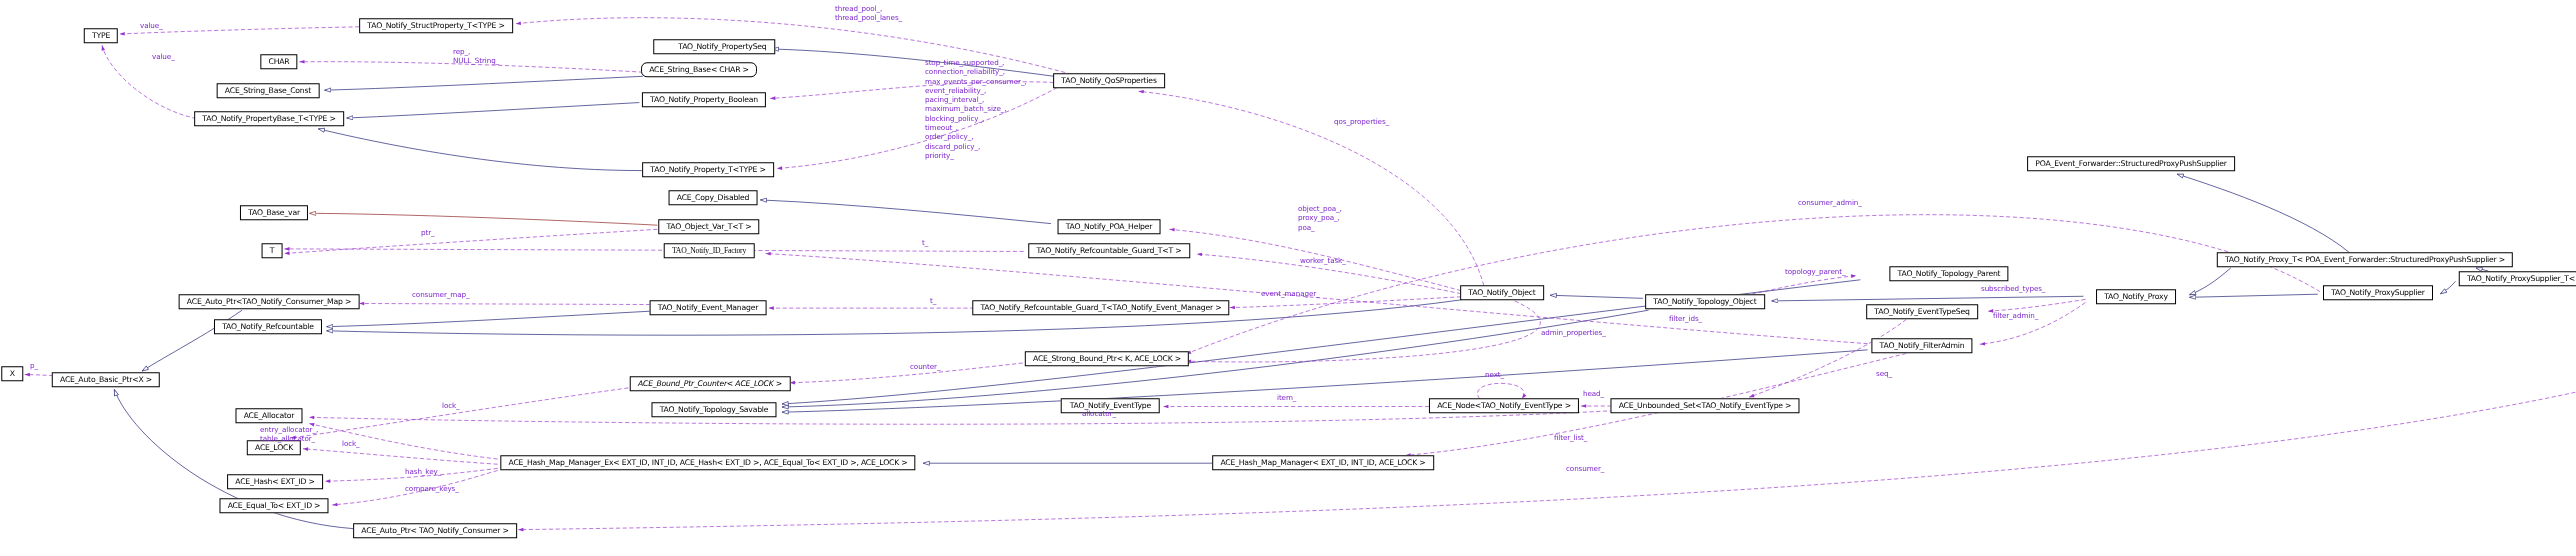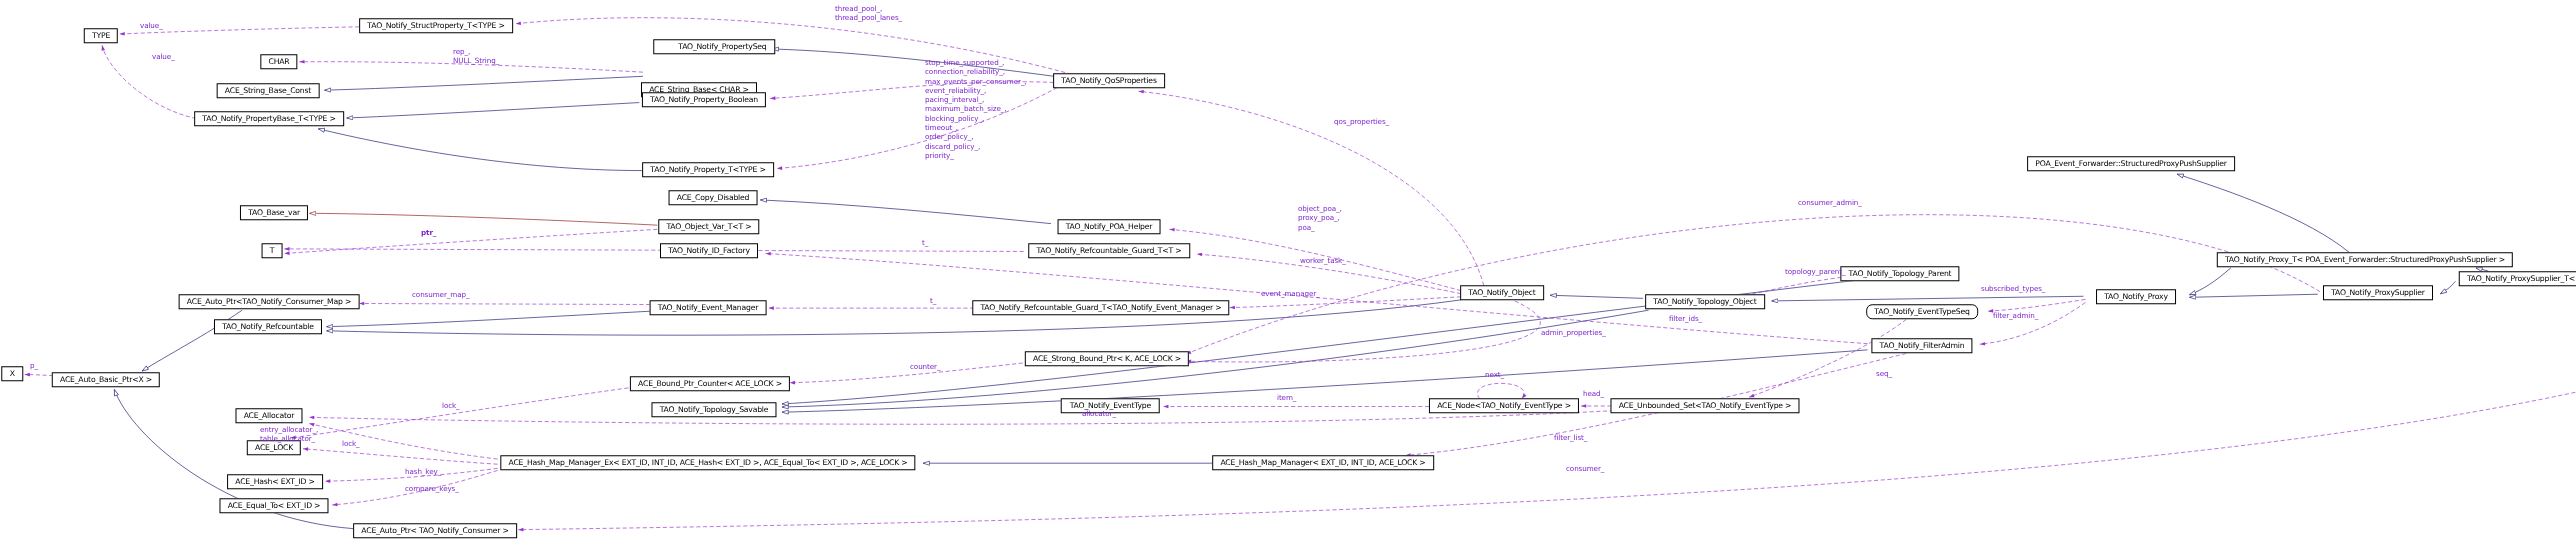--- a/index.html
+++ b/index.html
@@ -93,49 +93,49 @@
         <path d="M 2940 584 C 3150 680, 2650 710, 2302 701" class="usage" marker-end="url(#m-usage)"></path>
         <path d="M 1998 703 C 1850 720, 1700 737, 1533 743" class="usage" marker-end="url(#m-usage)"></path>
         <path d="M 1233 751 C 950 790, 715 830, 564 850" class="usage" marker-end="url(#m-usage)"></path>
       </g>
   </svg>
   <div id="nodes">
       <div class="node" style="left: 101px; top: 36px;">TYPE</div>
       <div class="node" style="left: 436px; top: 26px;">TAO_Notify_StructProperty_T&lt;TYPE &gt;</div>
       <div class="node" style="left: 714px; top: 47px; padding-left: 24px;">TAO_Notify_PropertySeq</div>
       <div class="node" style="left: 279px; top: 62px;">CHAR</div>
-      <div class="node" style="left: 699px; top: 90px;">ACE_String_Base&lt; CHAR &gt;</div>
+      <div class="node" style="left: 699px; top: 70px; border-radius: 6px;">ACE_String_Base&lt; CHAR &gt;</div>
       <div class="node" style="left: 268px; top: 91px;">ACE_String_Base_Const</div>
       <div class="node" style="left: 704px; top: 100px;">TAO_Notify_Property_Boolean</div>
       <div class="node" style="left: 269px; top: 119px;">TAO_Notify_PropertyBase_T&lt;TYPE &gt;</div>
       <div class="node" style="left: 1109px; top: 81px;">TAO_Notify_QoSProperties</div>
       <div class="node" style="left: 708px; top: 170px;">TAO_Notify_Property_T&lt;TYPE &gt;</div>
       <div class="node" style="left: 713px; top: 198px;">ACE_Copy_Disabled</div>
       <div class="node" style="left: 274px; top: 213px;">TAO_Base_var</div>
       <div class="node" style="left: 709px; top: 227px;">TAO_Object_Var_T&lt;T &gt;</div>
       <div class="node" style="left: 1109px; top: 227px;">TAO_Notify_POA_Helper</div>
-      <div class="node" style="left: 709px; top: 251px;">TAO_Notify_ID_Factory</div>
+      <div class="node" style="left: 709px; top: 251px; font-family: Liberation Serif, serif;">TAO_Notify_ID_Factory</div>
       <div class="node" style="left: 1109px; top: 251px;">TAO_Notify_Refcountable_Guard_T&lt;T &gt;</div>
       <div class="node" style="left: 272px; top: 251px;">T</div>
       <div class="node" style="left: 1502px; top: 293px;">TAO_Notify_Object</div>
       <div class="node" style="left: 269px; top: 302px;">ACE_Auto_Ptr&lt;TAO_Notify_Consumer_Map &gt;</div>
       <div class="node" style="left: 708px; top: 308px;">TAO_Notify_Event_Manager</div>
       <div class="node" style="left: 1101px; top: 308px;">TAO_Notify_Refcountable_Guard_T&lt;TAO_Notify_Event_Manager &gt;</div>
       <div class="node" style="left: 268px; top: 327px;">TAO_Notify_Refcountable</div>
       <div class="node" style="left: 1705px; top: 302px;">TAO_Notify_Topology_Object</div>
-      <div class="node" style="left: 1900px; top: 274px;">TAO_Notify_Topology_Parent</div>
-      <div class="node" style="left: 1922px; top: 312px; border-radius: 6px;">TAO_Notify_EventTypeSeq</div>
+      <div class="node" style="left: 1949px; top: 274px;">TAO_Notify_Topology_Parent</div>
+      <div class="node" style="left: 1922px; top: 312px;">TAO_Notify_EventTypeSeq</div>
       <div class="node" style="left: 1922px; top: 346px;">TAO_Notify_FilterAdmin</div>
       <div class="node" style="left: 2136px; top: 297px;">TAO_Notify_Proxy</div>
       <div class="node" style="left: 2131px; top: 164px;">POA_Event_Forwarder::StructuredProxyPushSupplier</div>
       <div class="node" style="left: 2365px; top: 260px;">TAO_Notify_Proxy_T&lt; POA_Event_Forwarder::StructuredProxyPushSupplier &gt;</div>
       <div class="node" style="left: 2378px; top: 293px;">TAO_Notify_ProxySupplier</div>
       <div class="node" style="left: 2622px; top: 279px;">TAO_Notify_ProxySupplier_T&lt; POA_Event_Forwarder::StructuredProxyPushSupplier &gt;</div>
       <div class="node" style="left: 1107px; top: 359px;">ACE_Strong_Bound_Ptr&lt; K, ACE_LOCK &gt;</div>
-      <div class="node" style="left: 710px; top: 384px;">ACE_Bound_Ptr_Counter&lt; ACE_LOCK &gt;</div>
+      <div class="node" style="left: 710px; top: 384px; font-style: italic;">ACE_Bound_Ptr_Counter&lt; ACE_LOCK &gt;</div>
       <div class="node" style="left: 1110px; top: 406px; padding-left: 8px;">TAO_Notify_EventType</div>
       <div class="node" style="left: 1504px; top: 406px;">ACE_Node&lt;TAO_Notify_EventType &gt;</div>
       <div class="node" style="left: 1705px; top: 406px;">ACE_Unbounded_Set&lt;TAO_Notify_EventType &gt;</div>
       <div class="node" style="left: 106px; top: 380px;">ACE_Auto_Basic_Ptr&lt;X &gt;</div>
       <div class="node" style="left: 269px; top: 416px;">ACE_Allocator</div>
       <div class="node" style="left: 714px; top: 410px;">TAO_Notify_Topology_Savable</div>
       <div class="node" style="left: 274px; top: 448px;">ACE_LOCK</div>
       <div class="node" style="left: 708px; top: 463px;">ACE_Hash_Map_Manager_Ex&lt; EXT_ID, INT_ID, ACE_Hash&lt; EXT_ID &gt;, ACE_Equal_To&lt; EXT_ID &gt;, ACE_LOCK &gt;</div>
       <div class="node" style="left: 1323px; top: 463px;">ACE_Hash_Map_Manager&lt; EXT_ID, INT_ID, ACE_LOCK &gt;</div>
       <div class="node" style="left: 275px; top: 482px;">ACE_Hash&lt; EXT_ID &gt;</div>
@@ -162,21 +162,21 @@
 discard_policy_,
 priority_</div>
       <div class="edge-label" style="left: 1334px; top: 117px;">qos_properties_</div>
       <div class="edge-label" style="left: 1298px; top: 204px;">object_poa_,
 proxy_poa_,
 poa_</div>
       <div class="edge-label" style="left: 1300px; top: 256px;">worker_task_</div>
       <div class="edge-label" style="left: 1261px; top: 289px;">event_manager_</div>
       <div class="edge-label" style="left: 930px; top: 296px;">t_</div>
       <div class="edge-label" style="left: 922px; top: 238px;">t_</div>
-      <div class="edge-label" style="left: 421px; top: 228px; font-weight: bold;">ptr_</div>
+      <div class="edge-label" style="left: 421px; top: 228px;">ptr_</div>
       <div class="edge-label" style="left: 1669px; top: 314px;">filter_ids_</div>
       <div class="edge-label" style="left: 412px; top: 290px;">consumer_map_</div>
       <div class="edge-label" style="left: 30px; top: 361px;">p_</div>
       <div class="edge-label" style="left: 1785px; top: 267px;">topology_parent_</div>
       <div class="edge-label" style="left: 1981px; top: 284px;">subscribed_types_</div>
       <div class="edge-label" style="left: 1993px; top: 311px;">filter_admin_</div>
       <div class="edge-label" style="left: 1876px; top: 369px;">seq_</div>
       <div class="edge-label" style="left: 1583px; top: 389px;">head_</div>
       <div class="edge-label" style="left: 1277px; top: 393px;">item_</div>
       <div class="edge-label" style="left: 1485px; top: 370px;">next_</div>

